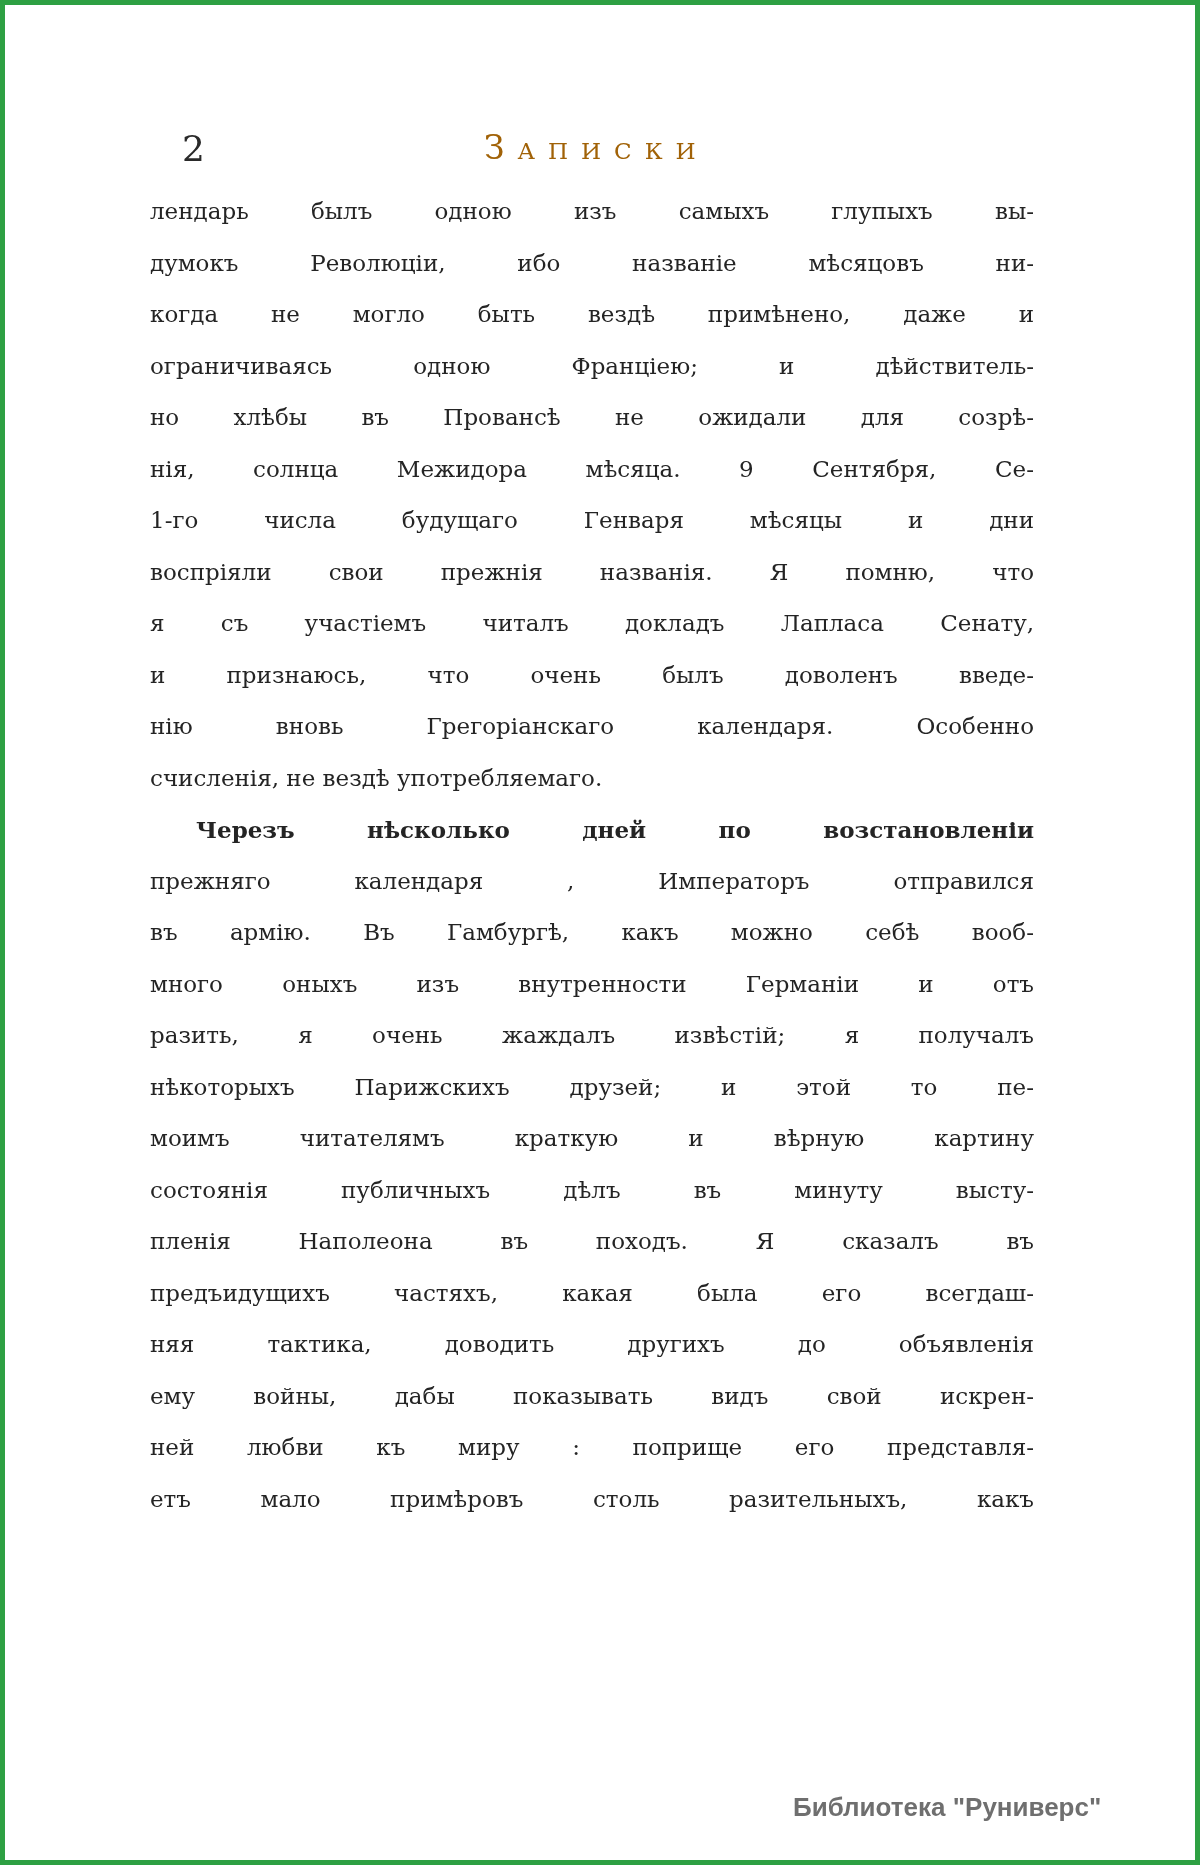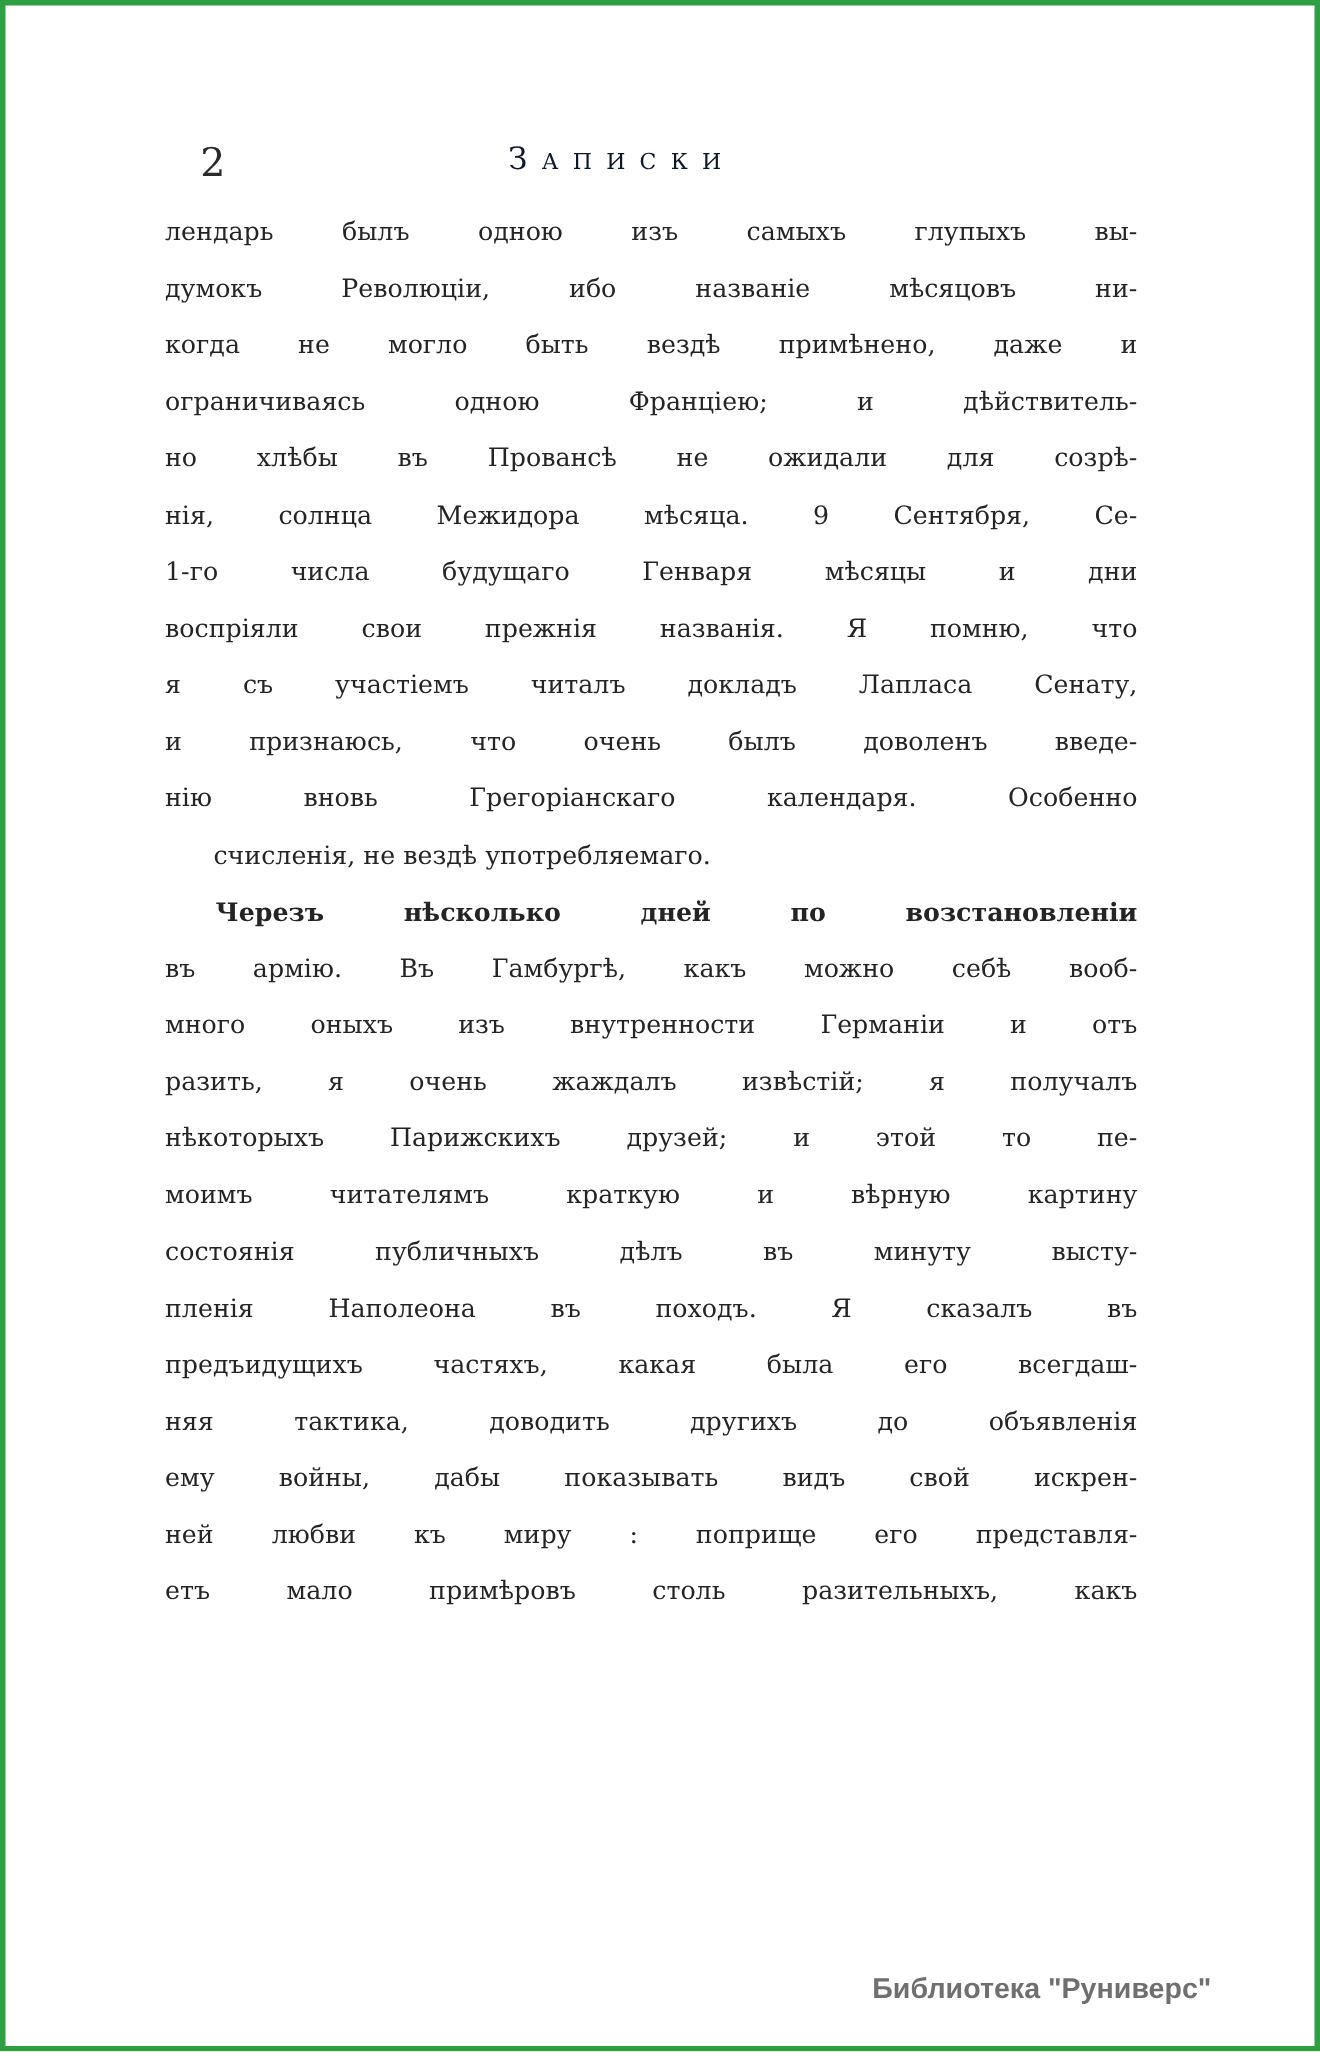--- a/index.html
+++ b/index.html
@@ -14,38 +14,38 @@
     position:absolute; inset:0;
     border:5px solid #2ea043;
     box-sizing:border-box;
     pointer-events:none;
   }
   .page-number {
     position:absolute; left:182px; top:128px;
     font-size:36px; color:#2a2a2a;
   }
   .header-title {
-    position:absolute; left:462px; top:128px;
-    font-size:28px; font-variant:small-caps;
-    letter-spacing:13px; color:#0f172a;
+    position:absolute; left:484px; top:128px;
+    font-size:33px; font-variant:small-caps;
+    letter-spacing:13px; color:#a16207;
     white-space:nowrap;
   }
   .body-text {
     position:absolute; left:150px; top:186px;
     width:884px;
   }
   .line {
     height:51.5px; line-height:51.5px;
     font-size:23px; color:#242424;
     white-space:nowrap;
     text-align:justify;
     text-align-last:justify;
     text-justify:inter-word;
   }
-  .line.para-end { text-align-last:left;margin-left:44px; }
+  .line.para-end { text-align-last:left; }
   .line.indent  { text-indent:46px;font-weight:bold; }
   .watermark {
     position:absolute; left:793px; top:1792px;
     font-family:"Liberation Sans", sans-serif;
     font-weight:bold; font-size:26px;
     color:#6f6f6f; white-space:nowrap;
   }
 </style>
 </head>
 <body>
@@ -61,20 +61,21 @@
       <div class="line">ограничиваясь одною Франціею; и дѣйствитель-</div>
       <div class="line">но хлѣбы въ Провансѣ не ожидали для созрѣ-</div>
       <div class="line">нія, солнца Межидора мѣсяца. 9 Сентября, Се-</div>
       <div class="line">1-го числа будущаго Генваря мѣсяцы и дни</div>
       <div class="line">воспріяли свои прежнія названія. Я помню, что</div>
       <div class="line">я съ участіемъ читалъ докладъ Лапласа Сенату,</div>
       <div class="line">и признаюсь, что очень былъ доволенъ введе-</div>
       <div class="line">нію вновь Грегоріанскаго календаря. Особенно</div>
       <div class="line para-end">счисленія, не вездѣ употребляемаго.</div>
       <div class="line indent">Черезъ нѣсколько дней по возстановленіи</div>
+      <div class="line">прежняго календаря , Императоръ отправился</div>
       <div class="line">въ армію. Въ Гамбургѣ, какъ можно себѣ вооб-</div>
       <div class="line">много оныхъ изъ внутренности Германіи и отъ</div>
       <div class="line">разить, я очень жаждалъ извѣстій; я получалъ</div>
       <div class="line">нѣкоторыхъ Парижскихъ друзей; и этой то пе-</div>
       <div class="line">моимъ читателямъ краткую и вѣрную картину</div>
       <div class="line">состоянія публичныхъ дѣлъ въ минуту высту-</div>
       <div class="line">пленія Наполеона въ походъ. Я сказалъ въ</div>
       <div class="line">предъидущихъ частяхъ, какая была его всегдаш-</div>
       <div class="line">няя тактика, доводить другихъ до объявленія</div>
       <div class="line">ему войны, дабы показывать видъ свой искрен-</div>

